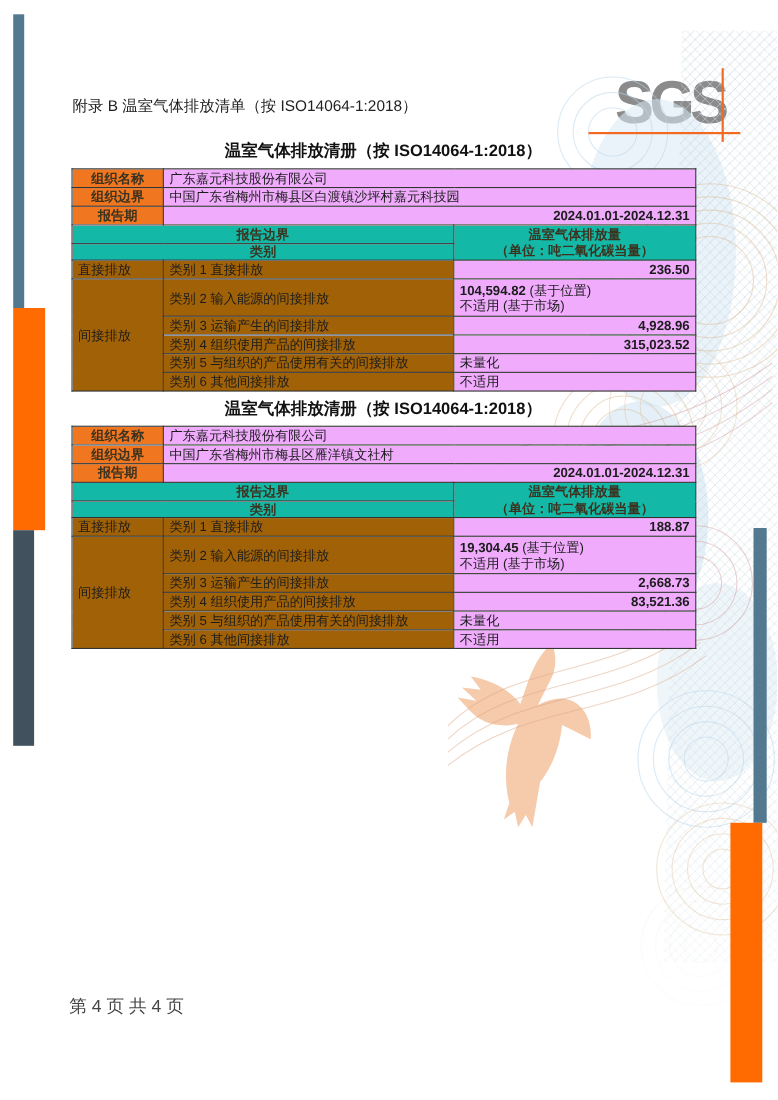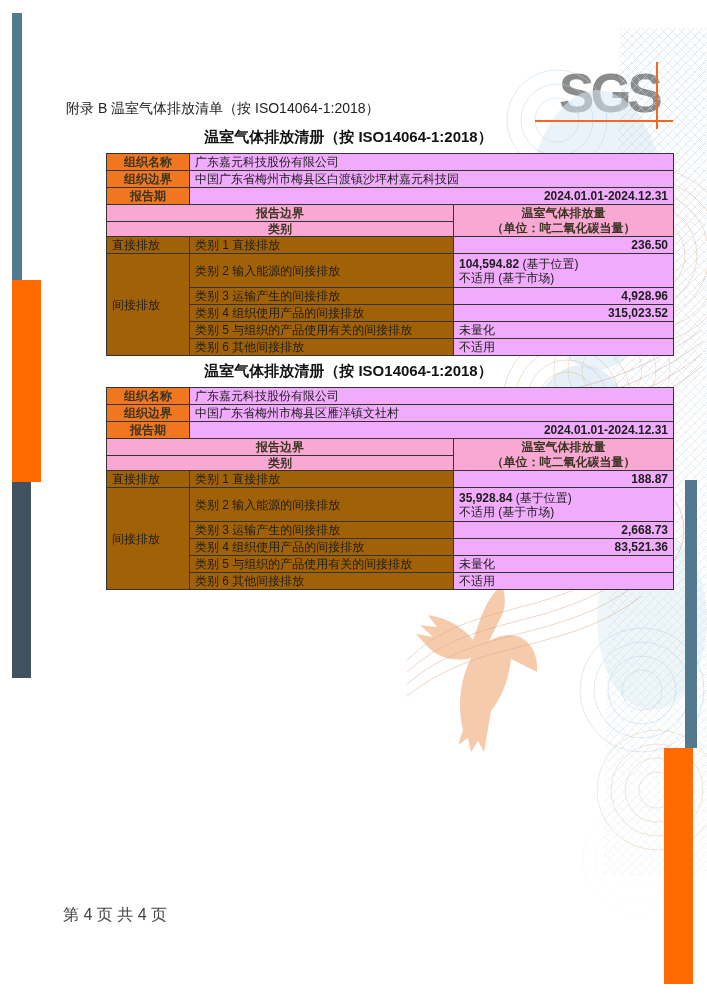--- a/index.html
+++ b/index.html
@@ -20,31 +20,31 @@
   
   .decor { position:absolute; left:407px; top:0; width:300px; height:1000px; z-index:1; }
   .logo-text {
     position:absolute; left:559px; top:66px; width:100px;
     font-size:55px; font-weight:bold; letter-spacing:-4px; line-height:1;
     color:#8B8B8B; transform:scaleX(.96); transform-origin:left top;
   }
   .logo-hline { position:absolute; left:535px; top:120px; width:138px; height:2px; background:#F26A21; z-index:4; }
   .logo-vline { position:absolute; left:656px; top:62px;  width:2px;  height:67px; background:#F26A21; z-index:4; }
   
-  .heading { position:absolute; left:66px; top:100px; z-index:5; font-size:14px; color:#222; }
+  .heading { position:absolute; left:66px; top:88px; z-index:5; font-size:14px; color:#222; }
   .footer  { position:absolute; left:63px; top:905px; z-index:5; font-size:16px; color:#454545; }
   
   .tbl-block { position:absolute; left:65px; width:612px; z-index:5; }
   .tbl-block.t1 { top:128px; }
   .tbl-block.t2 { top:362px; }
   .tbl-title { width:567px; text-align:center; font-size:15px; font-weight:bold; margin-bottom:6px; color:#111; }
-  table.tbl { border-collapse:collapse; table-layout:fixed; width:567px; font-size:12px;margin-left:41px; }
+  table.tbl { border-collapse:collapse; table-layout:fixed; width:567px; font-size:12px; }
   table.tbl td { border:1px solid #333; padding:0 5px; height:17px; line-height:1.2; vertical-align:middle; overflow:hidden; white-space:nowrap; }
   td.lbl  { background:#F0761F; font-weight:bold; text-align:center; color:#3b3320; }
-  td.hdr  { background:#f9a8d4; font-weight:bold; text-align:center; color:#3b3320; }
+  td.hdr  { background:#14b8a6; font-weight:bold; text-align:center; color:#3b3320; }
   tr.h14 td { height:14px; }
   tr.h34 td { height:34px; }
   td.grp, td.cat { background:#a16207; }
   td.val { background:#f0abfc; }
   .num { font-weight:bold;text-align:right; }
   td.amt div { line-height:1.25; }
 </style>
 </head>
 <body>
 
@@ -247,21 +247,21 @@
     </tr>
     <tr>
       <td class="grp">直接排放</td>
       <td class="cat">类别 1 直接排放</td>
       <td class="val num">188.87</td>
     </tr>
     <tr class="h34">
       <td class="grp" rowspan="5">间接排放</td>
       <td class="cat">类别 2 输入能源的间接排放</td>
       <td class="val">
-        <div><span class="num">35,928.84</span> <span>(基于位置)</span></div>
+        <div><span class="num">19,304.45</span> <span>(基于位置)</span></div>
         <div>不适用 (基于市场)</div>
       </td>
     </tr>
     <tr>
       <td class="cat">类别 3 运输产生的间接排放</td>
       <td class="val num">2,668.73</td>
     </tr>
     <tr>
       <td class="cat">类别 4 组织使用产品的间接排放</td>
       <td class="val num">83,521.36</td>

